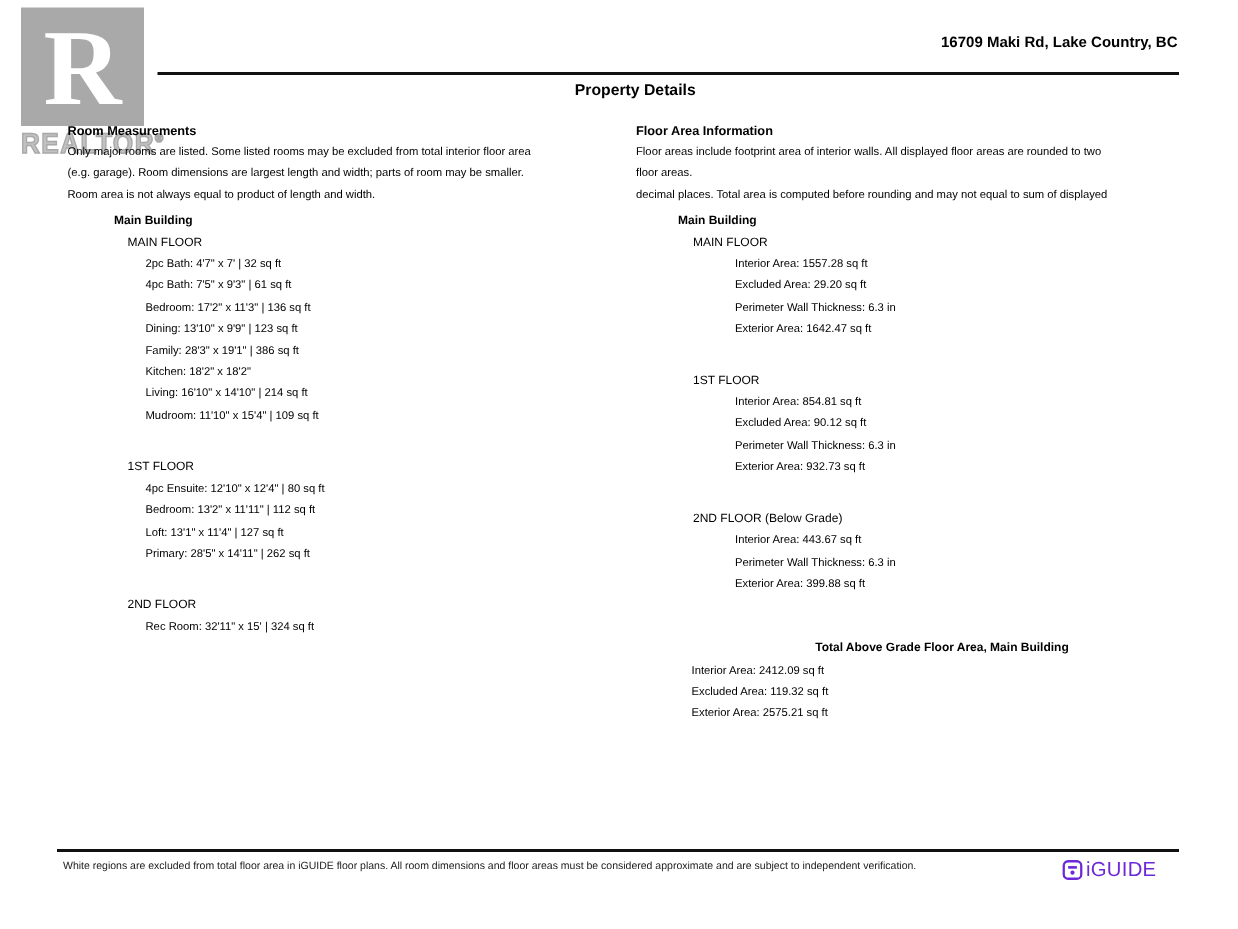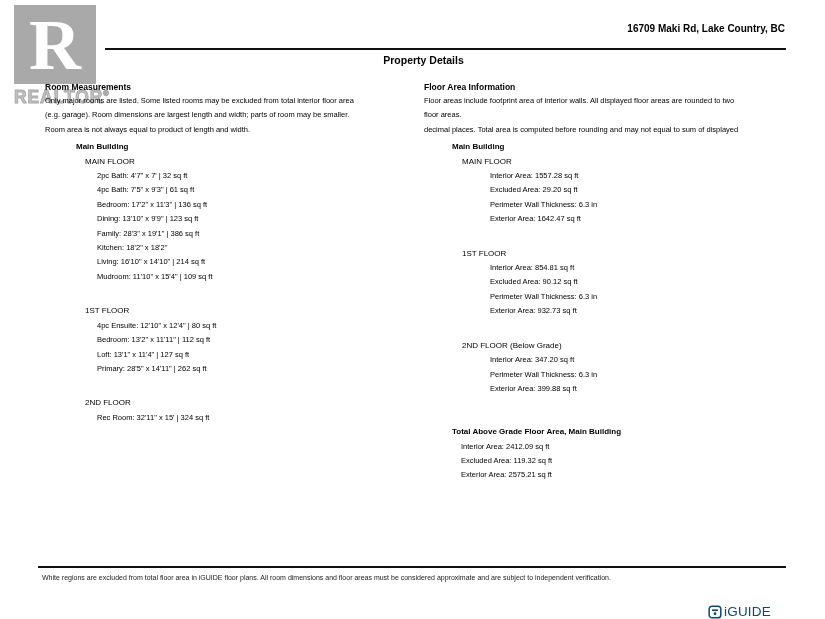--- a/index.html
+++ b/index.html
@@ -47,21 +47,21 @@
   .desc-line { white-space:nowrap; }
   .building-name { font-weight:bold; font-size:8px; margin-top:3px; }
   .col-left  .building-name { margin-left:31px; }
   .col-right .building-name { margin-left:28px; }
   .floor-name { font-size:8px; }
   .floor-gap  { margin-top:20px; }
   .col-left  .floor-name { margin-left:40px; }
   .col-right .floor-name { margin-left:38px; }
   .col-left  .room-line { margin-left:52px; white-space:nowrap; }
   .col-right .stat-line { margin-left:66px; white-space:nowrap; }
-  .total-heading { font-weight:bold; font-size:8px; margin-left:28px; margin-top:28.8px; }
+  .total-heading { font-weight:bold; font-size:8px; margin-left:28px; margin-top:28.8px;text-align:center; }
   .total-line { margin-left:37px; white-space:nowrap; }
 
   
   .footer-rule {
     position:absolute; left:38px; top:566px; width:748px; height:2px;
     background:#111; z-index:1;
   }
   .footer-text {
     position:absolute; left:42px; top:574px; width:650px;
     font-size:7px; color:#1a1a1a; z-index:1; white-space:nowrap;
@@ -132,33 +132,33 @@
     <div class="stat-line">Perimeter Wall Thickness: 6.3 in</div>
     <div class="stat-line">Exterior Area: 1642.47 sq ft</div>
 
     <div class="floor-name floor-gap">1ST FLOOR</div>
     <div class="stat-line">Interior Area: 854.81 sq ft</div>
     <div class="stat-line">Excluded Area: 90.12 sq ft</div>
     <div class="stat-line">Perimeter Wall Thickness: 6.3 in</div>
     <div class="stat-line">Exterior Area: 932.73 sq ft</div>
 
     <div class="floor-name floor-gap">2ND FLOOR (Below Grade)</div>
-    <div class="stat-line">Interior Area: 347.20 sq ft</div>
+    <div class="stat-line">Interior Area: 443.67 sq ft</div>
     <div class="stat-line">Perimeter Wall Thickness: 6.3 in</div>
     <div class="stat-line">Exterior Area: 399.88 sq ft</div>
 
     <div class="total-heading">Total Above Grade Floor Area, Main Building</div>
     <div class="total-line">Interior Area: 2412.09 sq ft</div>
     <div class="total-line">Excluded Area: 119.32 sq ft</div>
     <div class="total-line">Exterior Area: 2575.21 sq ft</div>
   </div>
 
   <div class="footer-rule"></div>
   <div class="footer-text">White regions are excluded from total floor area in iGUIDE floor plans. All room dimensions and floor areas must be considered approximate and are subject to independent verification.</div>
-  <div class="iguide-logo" style="color: #0c4a6e; margin-top: 32px;">
+  <div class="iguide-logo" style="color: #6d28d9;">
     <svg width="14" height="14" viewBox="0 0 24 24">
       <rect x="2" y="2" width="20" height="20" rx="5" ry="5" fill="none" stroke="currentColor" stroke-width="2.6"></rect>
       <rect x="7" y="7.5" width="10" height="3" fill="currentColor"></rect>
       <circle cx="12" cy="15" r="2.4" fill="currentColor"></circle>
     </svg>
     <span class="iguide-text">iGUIDE</span>
   </div>
 
 </div>
 

